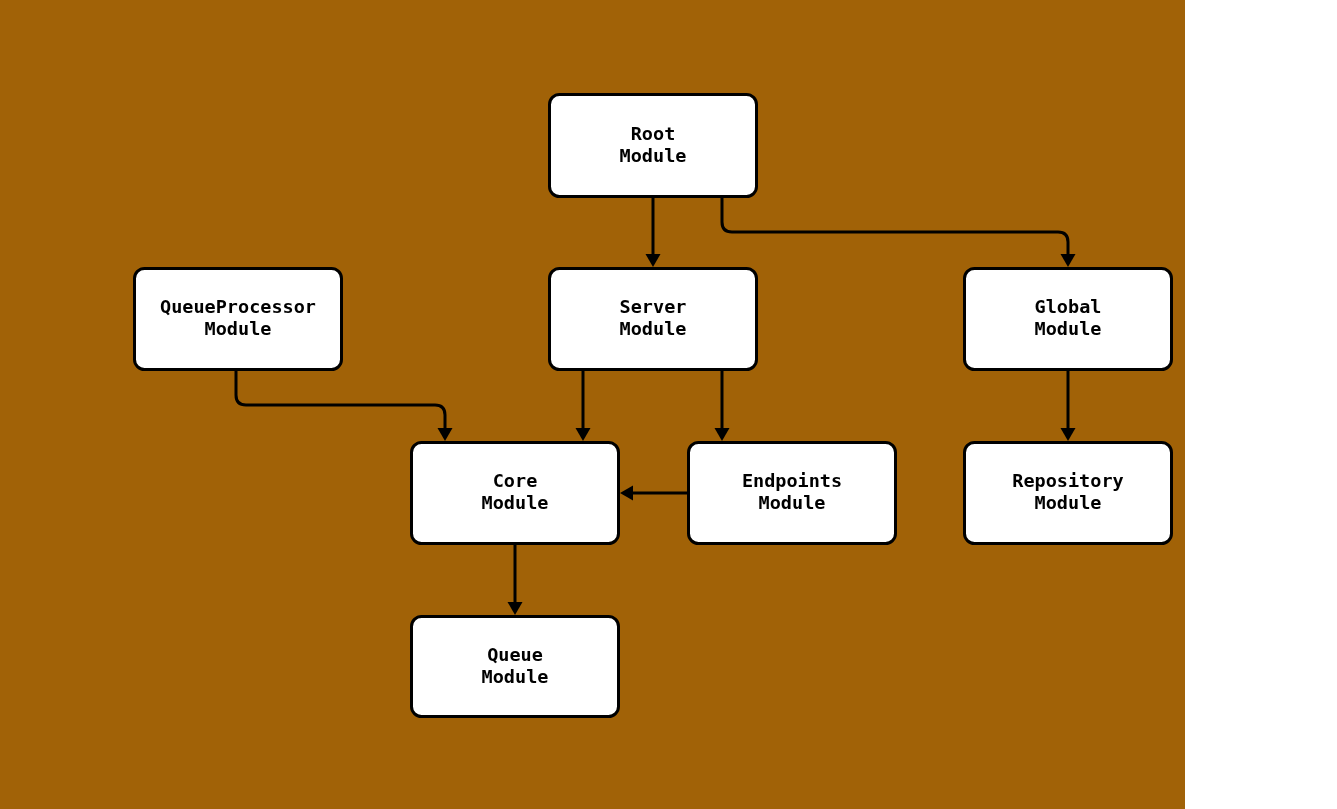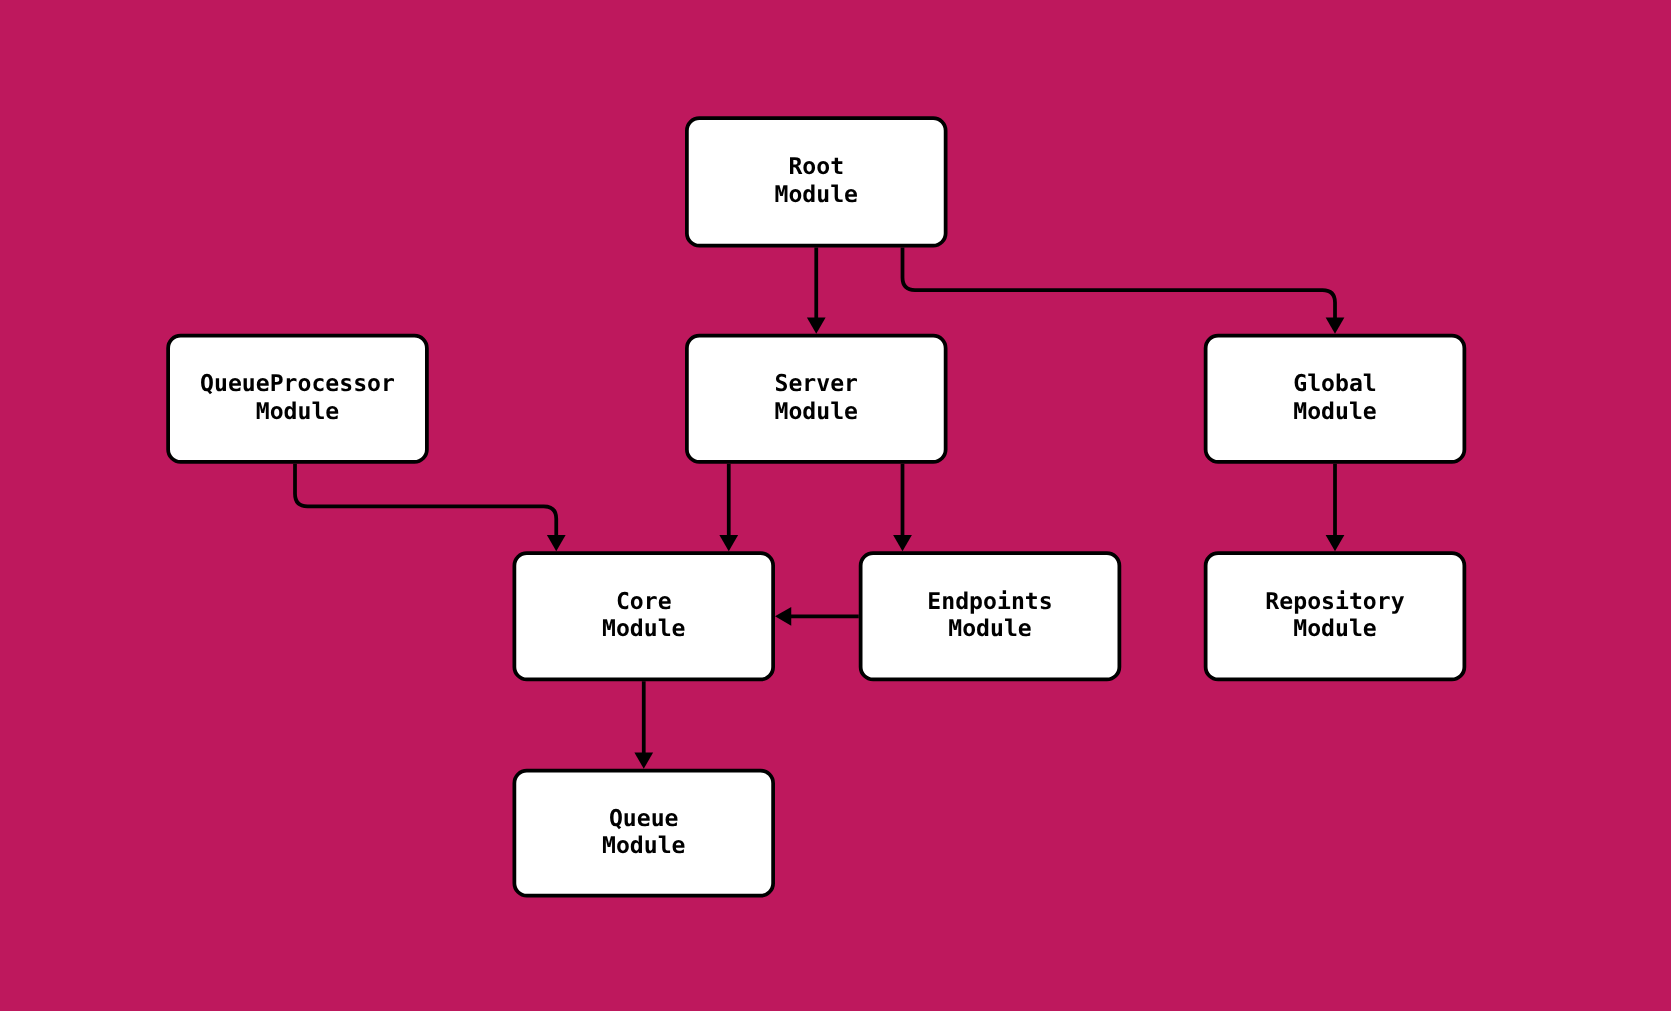--- a/index.html
+++ b/index.html
@@ -8,23 +8,23 @@
     background: #ffffff;
   }
   body {
     width: 1337px;
     height: 809px;
     overflow: hidden;
     font-family: "DejaVu Sans Mono", monospace;
   }
   #diagram-root {
     position: relative;
-    width: 1337px;
+    width: 1185px;
     height: 809px;
-    background: #be185d;
+    background: #a16207;
   }
   svg#module-graph {
     display: block;
     width: 1337px;
     height: 809px;
   }
   .node-box {
     fill: #ffffff;
     stroke: #000000;
     stroke-width: 3;

